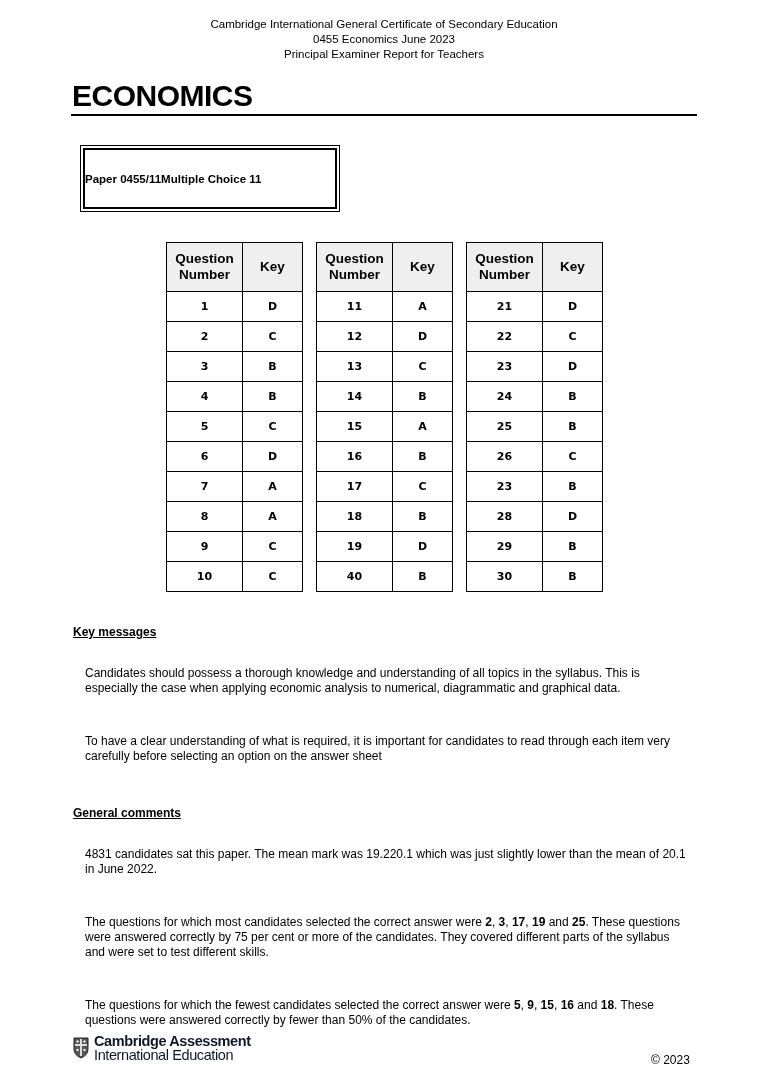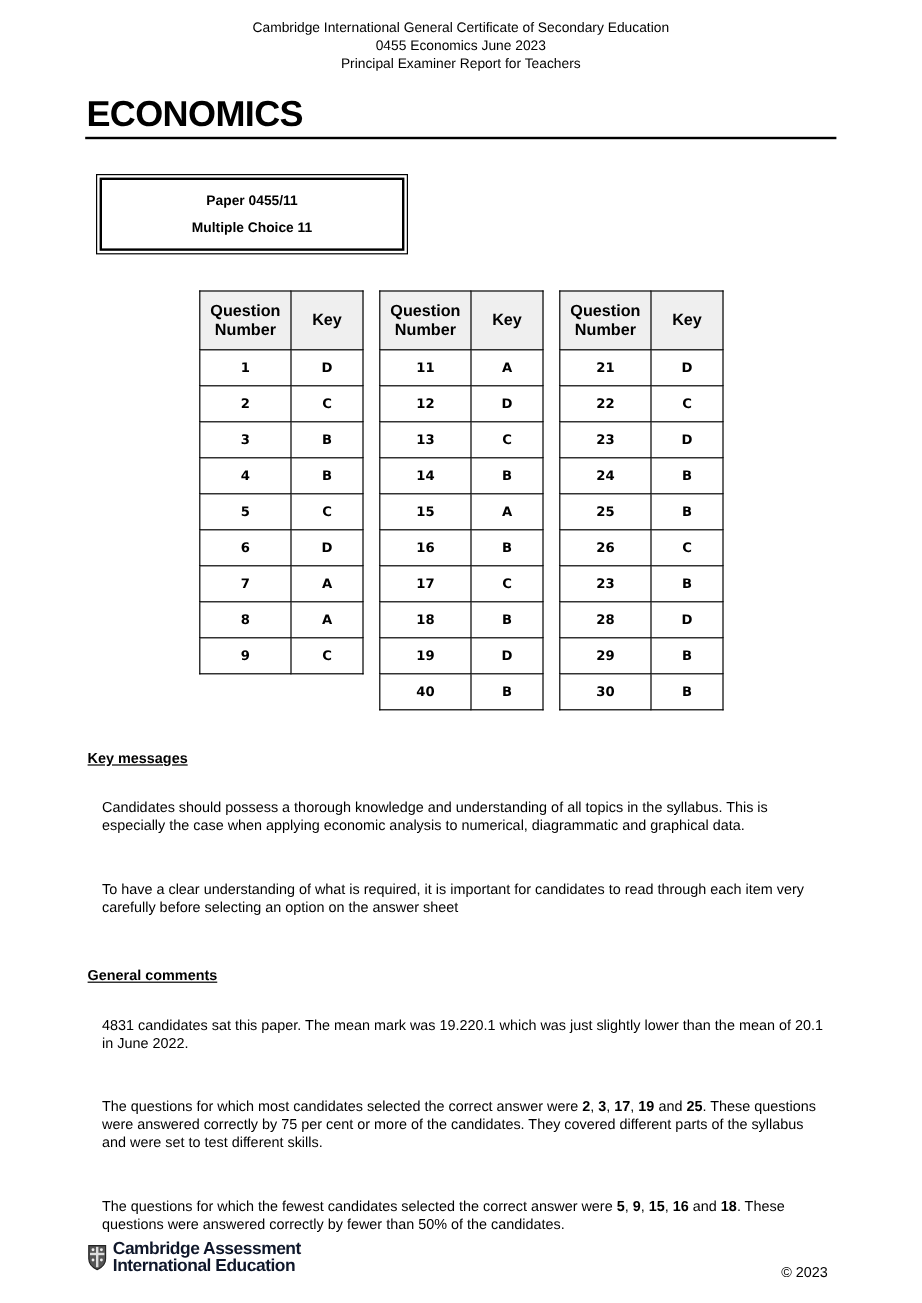--- a/index.html
+++ b/index.html
@@ -6,21 +6,21 @@
   body { width: 768px; height: 1086px; position: relative; overflow: hidden;
          font-family: "Liberation Sans", sans-serif; color: #000; }
   .hdr { position: absolute; top: 17px; left: 0; width: 768px; text-align: center;
          font-size: 11.5px; line-height: 15px; }
   .title { position: absolute; left: 72px; top: 78px; font-size: 30px; font-weight: bold;
            letter-spacing: -0.5px; line-height: 36px; }
   .rule { position: absolute; left: 71px; top: 114px; width: 626px; height: 2px; background: #000; }
   .paperbox { position: absolute; left: 80px; top: 145px; width: 260px; height: 67px;
               box-sizing: border-box; border: 1px solid #000; padding: 2px; }
   .paperbox .inner { width: 100%; height: 100%; box-sizing: border-box; border: 2px solid #000;
-                     display: flex; flex-direction: column; align-items: center; justify-content: center;
+                     display: flex; flex-direction: row; align-items: center; justify-content: flex-start;
                      font-weight: bold; font-size: 11.5px; line-height: 22px; }
   table.key { position: absolute; top: 242px; border-collapse: collapse; }
   table.key th, table.key td { border: 1px solid #000; text-align: center; font-weight: bold; padding: 0; }
   table.key th { background: #efefef; font-size: 13.5px; line-height: 16px; height: 48px; }
   table.key td { font-family: "DejaVu Sans", sans-serif; font-size: 11px; height: 29px; }
   table.key col.q { width: 76px; }
   table.key col.k { width: 60px; }
   .content { position: absolute; left: 73px; top: 625px; width: 625px; font-size: 12px; line-height: 15px; }
   .content h3 { margin: 0; font-size: 12px; font-weight: bold; text-decoration: underline; }
   .content p { margin: 12px; }
@@ -90,20 +90,24 @@
         <td>A</td>
       </tr>
   <tr>
         <td>8</td>
         <td>A</td>
       </tr>
   <tr>
         <td>9</td>
         <td>C</td>
       </tr>
+  <tr>
+        <td>10</td>
+        <td>C</td>
+      </tr>
 </tbody>
   </table>
 
 <table class="key" style="left:316px;">
   <colgroup>
       <col class="q">
       <col class="k">
     </colgroup>
   <tbody>
       <tr>
@@ -227,17 +231,17 @@
     <path d="M1 1 H15 V12 Q15 18 8 21 Q1 18 1 12 Z" fill="#555" stroke="#222" stroke-width="1"></path>
     <rect x="2" y="7" width="12" height="2" fill="#ddd"></rect>
     <rect x="7" y="2" width="2" height="17" fill="#ddd"></rect>
     <circle cx="4.5" cy="4.5" r="1.2" fill="#eee"></circle>
     <circle cx="11.5" cy="4.5" r="1.2" fill="#eee"></circle>
     <circle cx="4.5" cy="13" r="1.2" fill="#eee"></circle>
     <circle cx="11.5" cy="13" r="1.2" fill="#eee"></circle>
   </svg>
   <div class="txt">
     <span>Cambridge Assessment</span>
-    <span style="font-weight:bold;">International Education</span>
+    <span style="font-weight:normal;">International Education</span>
   </div>
 </div>
 
 <div class="copy">© 2023</div>
 
 </body></html>

